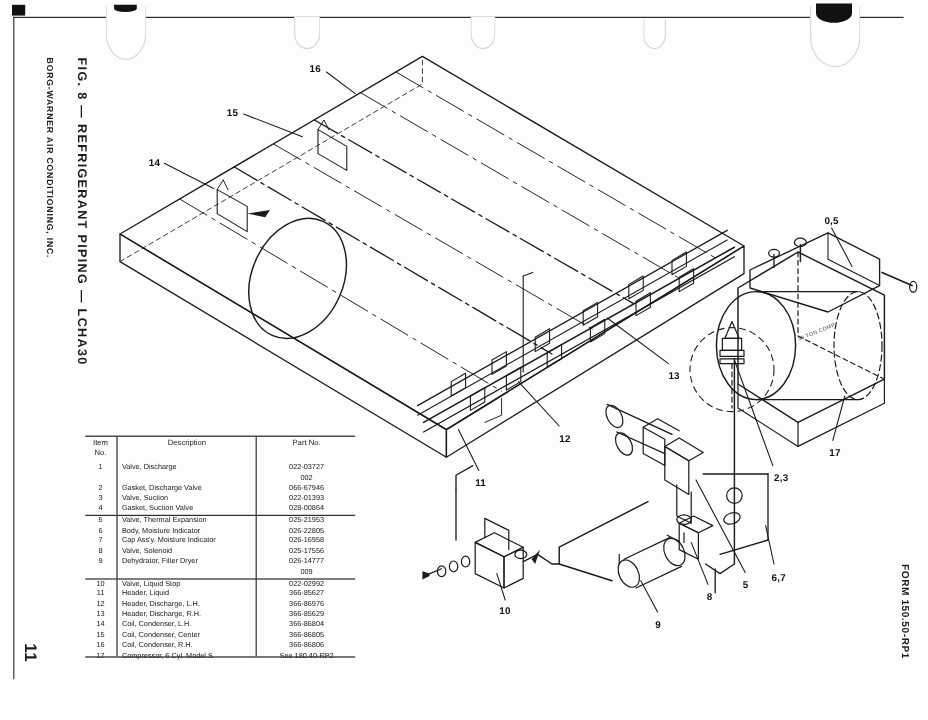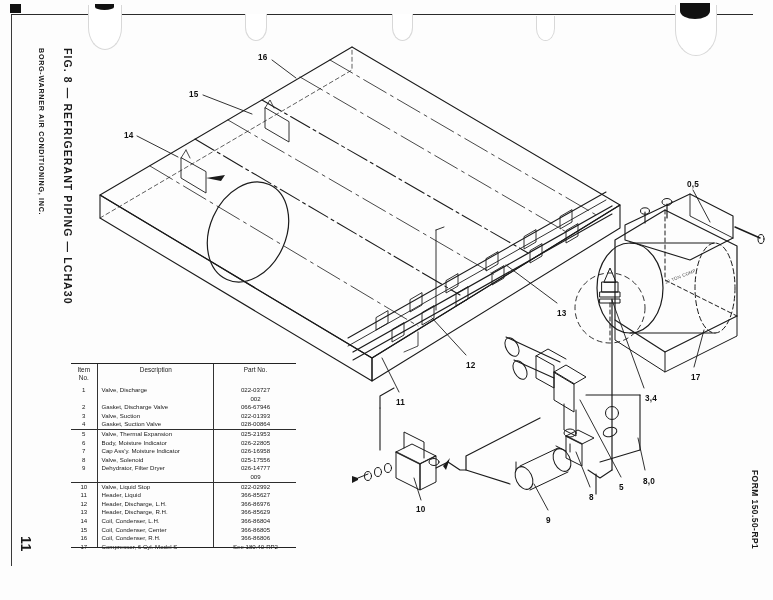--- a/index.html
+++ b/index.html
@@ -233,24 +233,24 @@
     </g>
   </svg>
 
   <div id="callout-layer">
       <div class="callout" style="left: 258px; top: 53px;">16</div>
       <div class="callout" style="left: 189px; top: 90px;">15</div>
       <div class="callout" style="left: 124px; top: 131px;">14</div>
       <div class="callout" style="left: 687px; top: 180px;">0,5</div>
       <div class="callout" style="left: 691px; top: 373px;">17</div>
       <div class="callout" style="left: 557px; top: 309px;">13</div>
-      <div class="callout" style="left: 645px; top: 394px;">3,4</div>
+      <div class="callout" style="left: 645px; top: 394px;">2,3</div>
       <div class="callout" style="left: 466px; top: 361px;">12</div>
       <div class="callout" style="left: 396px; top: 398px;">11</div>
-      <div class="callout" style="left: 643px; top: 477px;">8,0</div>
+      <div class="callout" style="left: 643px; top: 477px;">6,7</div>
       <div class="callout" style="left: 619px; top: 483px;">5</div>
       <div class="callout" style="left: 589px; top: 493px;">8</div>
       <div class="callout" style="left: 546px; top: 516px;">9</div>
       <div class="callout" style="left: 416px; top: 505px;">10</div>
     </div>
   <div class="cpsmall" id="compressor-label" style="left:664px;top:274px;">30 TON COMP</div>
 
   <div class="tbl-rule-top" style="top:363px;"></div>
   <table id="parts-table">
     <thead>

